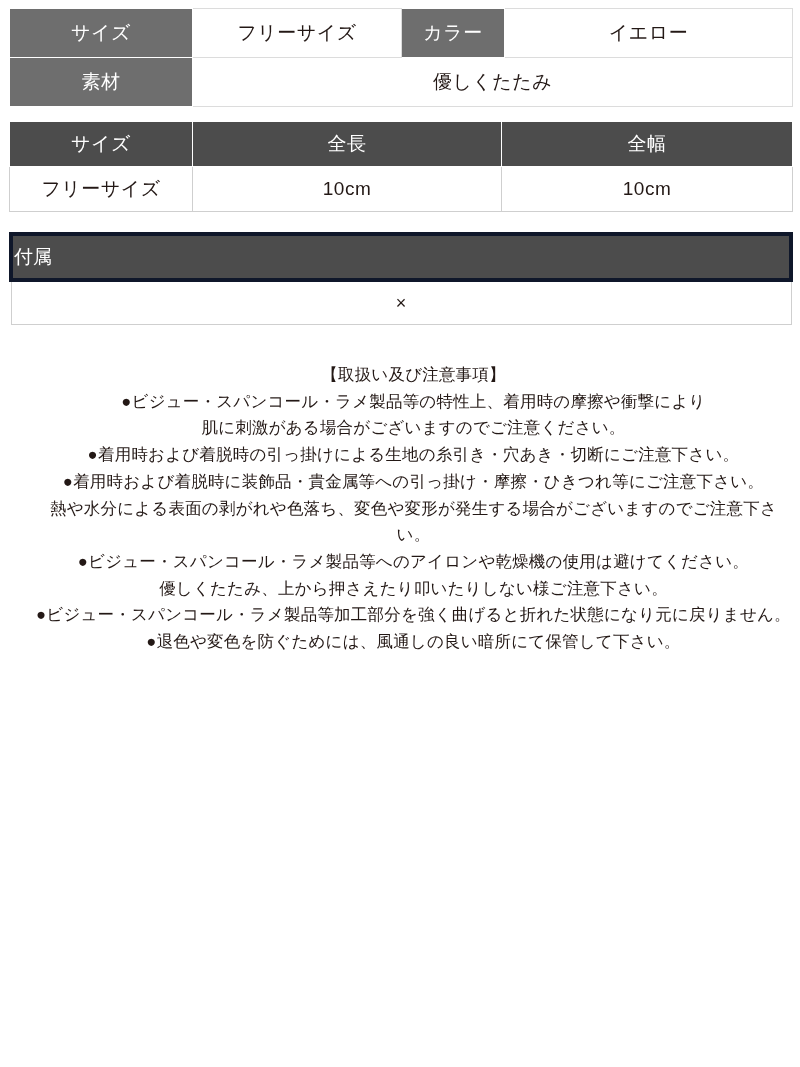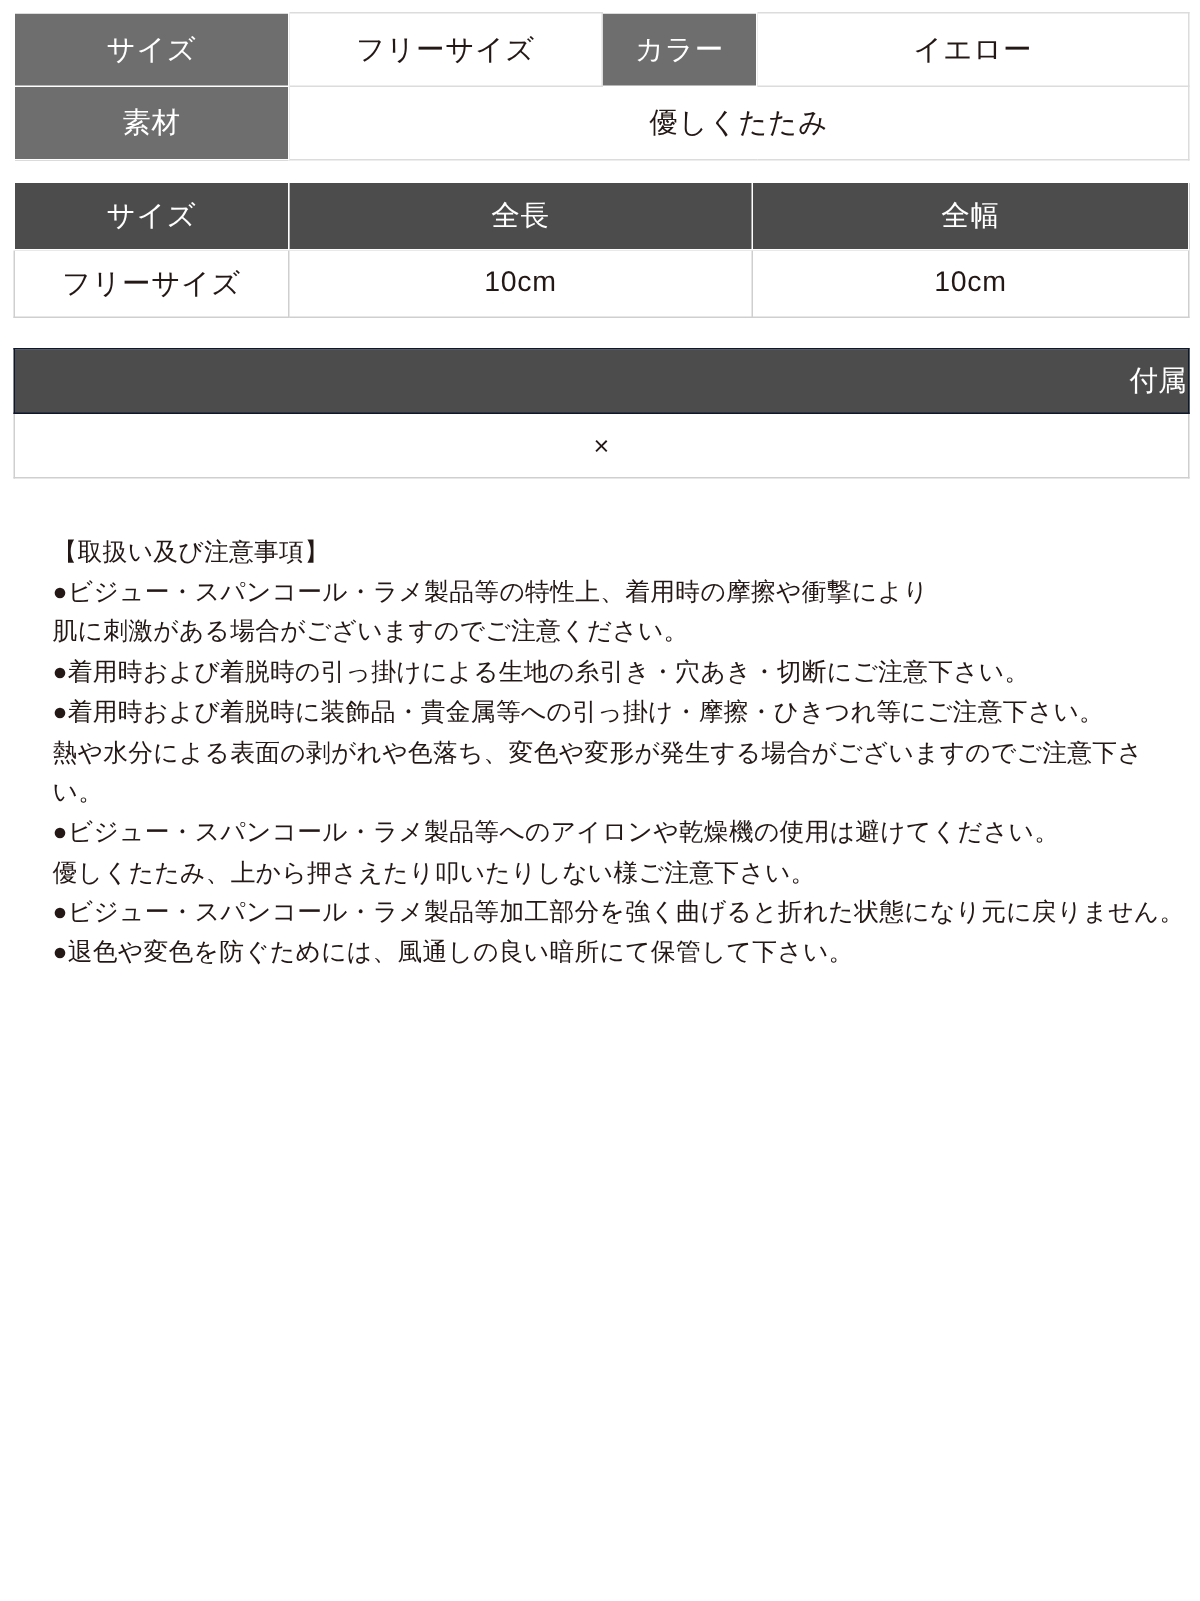--- a/index.html
+++ b/index.html
@@ -74,42 +74,43 @@
   
   .acc-table {
     margin-top: 20px;
   }
   .acc-table th {
     background: #4c4c4c;
     color: #ffffff;
     height: 40px;
     font-size: 19px;
     font-weight: normal;
-    border: 1px solid #0f172a;
-    text-align: right;
+    border: 4px solid #0f172a;
+    text-align: left;
     vertical-align: middle;
   }
   .acc-table td {
     background: #ffffff;
     color: #231815;
     height: 40px;
     font-size: 18px;
     border: 1px solid #cfcfcf;
     text-align: center;
     vertical-align: middle;
   }
 
   
   .notes {
     margin-top: 36px;
     padding-left: 26px;
     font-size: 16.5px;
     line-height: 1.62;
     color: #231815;
     letter-spacing: 0.2px;
+    text-align: center;
   }
   .notes p {
     margin: 0;
     white-space: pre-wrap;
   }
 </style>
 </head>
 <body>
 
 <div class="page">

